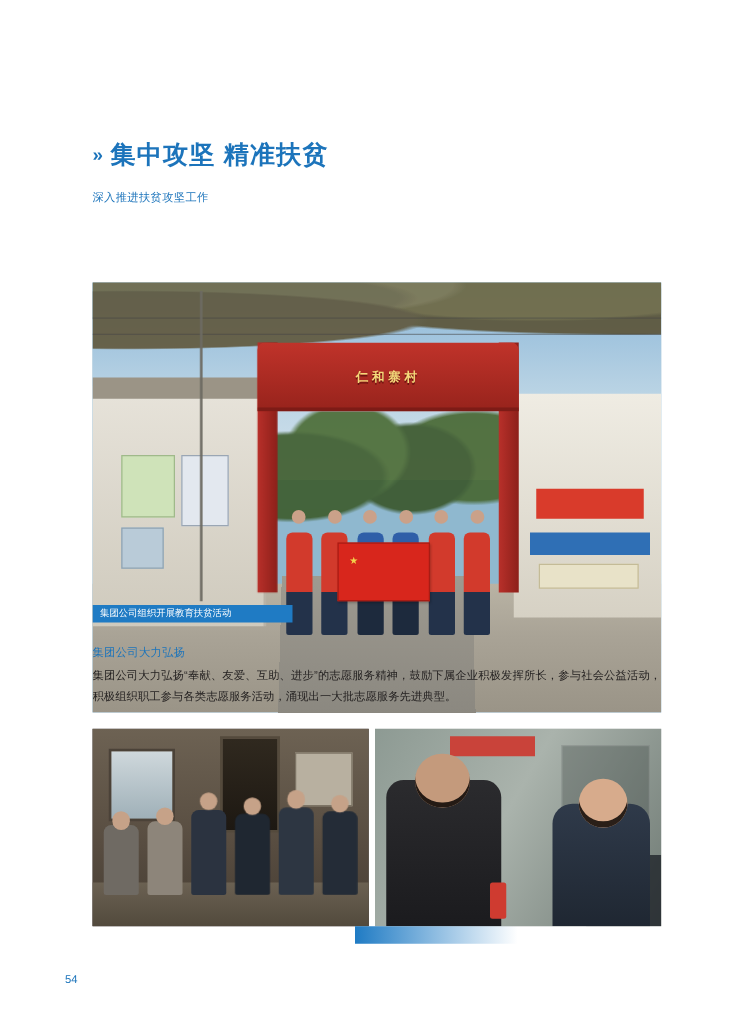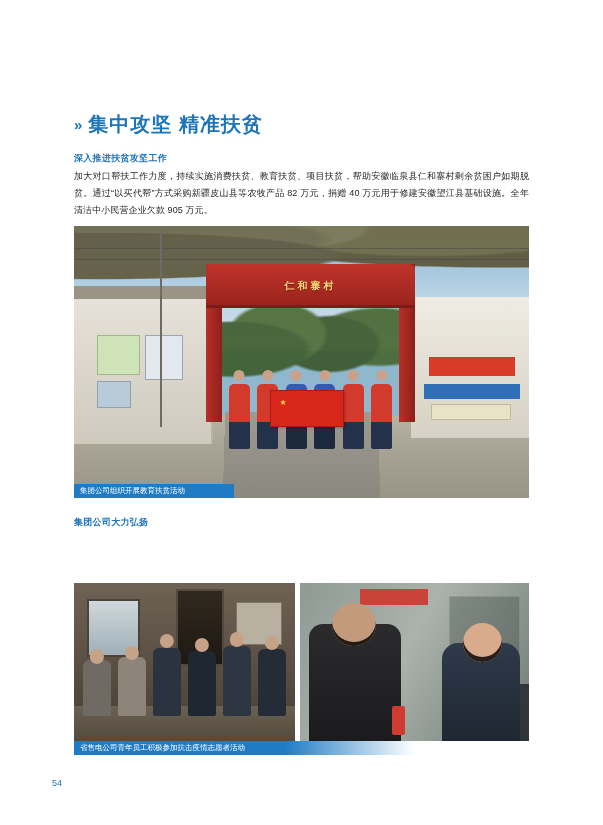--- a/index.html
+++ b/index.html
@@ -44,21 +44,21 @@
     font-weight: bold;
     letter-spacing: 1px;
     line-height: 1.2;
   }
 
   
   .sub-head {
     position: absolute;
     color: #1c74bb;
     font-size: 9px;
-    font-weight: bold;
+    font-weight: normal;
     letter-spacing: 0.3px;
     text-align: right;
   }
   #subhead1 { left: 74px; top: 152px; }
   #subhead2 { left: 74px; top: 516px; }
 
   .para {
     position: absolute;
     color: #221f1f;
     font-size: 9px;
@@ -69,21 +69,21 @@
   }
   #para1 { left: 74px; top: 168px; width: 455px; }
   #para2 { left: 74px; top: 532px; width: 455px; }
 
   
   .fig1 {
     position: absolute;
     left: 74px;
     top: 226px;
     width: 455px;
-    height: 272px;
+    height: 344px;
     overflow: hidden;
     background: #8fb8cf;
   }
   
   .f1-sky {
     position: absolute; left: 0; top: 0; width: 100%; height: 46%;
     background: linear-gradient(#8ab6d8 0%, #b9d3e4 55%, #d5e3ec 100%);
   }
   
   .f1-canopy {
@@ -358,21 +358,20 @@
 <body>
 
 <div class="page">
 
   <div class="section-head">
     <span class="chevrons">»</span>
     <span class="section-title">集中攻坚 精准扶贫</span>
   </div>
 
   <div class="sub-head" id="subhead1">深入推进扶贫攻坚工作</div>
-  <div class="para" id="para1">加大对口帮扶工作力度，持续实施消费扶贫、教育扶贫、项目扶贫，帮助安徽临泉县仁和寨村剩余贫困户如期脱贫。通过“以买代帮”方式采购新疆皮山县等农牧产品 82 万元，捐赠 40 万元用于修建安徽望江县基础设施。全年清洁中小民营企业欠款 905 万元。</div>
 
   <div class="fig1">
     <div class="f1-sky"></div>
     <div class="f1-canopy"></div>
     <div class="f1-wire"></div>
     <div class="f1-wire f1-wire2"></div>
     <div class="f1-ground"></div>
     <div class="f1-road"></div>
     <div class="f1-bld-left"></div>
     <div class="f1-bld-left-roof"></div>
@@ -400,20 +399,21 @@
     </div>
     <div class="f1-flag">
       <div class="f1-flag-star">★</div>
     </div>
   </div>
   <div class="caption" id="cap1">
     <span>集团公司组织开展教育扶贫活动</span>
   </div>
 
   <div class="sub-head" id="subhead2">集团公司大力弘扬</div>
+  <div class="para" id="para2">集团公司大力弘扬“奉献、友爱、互助、进步”的志愿服务精神，鼓励下属企业积极发挥所长，参与社会公益活动，积极组织职工参与各类志愿服务活动，涌现出一大批志愿服务先进典型。</div>
 
   <div class="fig2">
     <div class="f2-wall"></div>
     <div class="f2-window"></div>
     <div class="f2-door"></div>
     <div class="f2-poster"></div>
     <div class="f2-floor"></div>
     <div class="f2-people">
       <div class="f2-person p1"></div>
       <div class="f2-person p2"></div>
@@ -429,20 +429,17 @@
     <div class="f3-banner"></div>
     <div class="f3-shelf"></div>
     <div class="f3-chair"></div>
     <div class="f3-manbody"></div>
     <div class="f3-manhead"></div>
     <div class="f3-girlbody"></div>
     <div class="f3-girlhead"></div>
     <div class="f3-bottle"></div>
   </div>
 
-  <div class="caption" id="cap2">
-    <span>省售电公司青年员工积极参加抗击疫情志愿者活动</span>
-  </div>
   <div class="cap-tail" id="cap2tail"></div>
 
   <div class="page-num">54</div>
 
 </div>
 
 </body></html>

